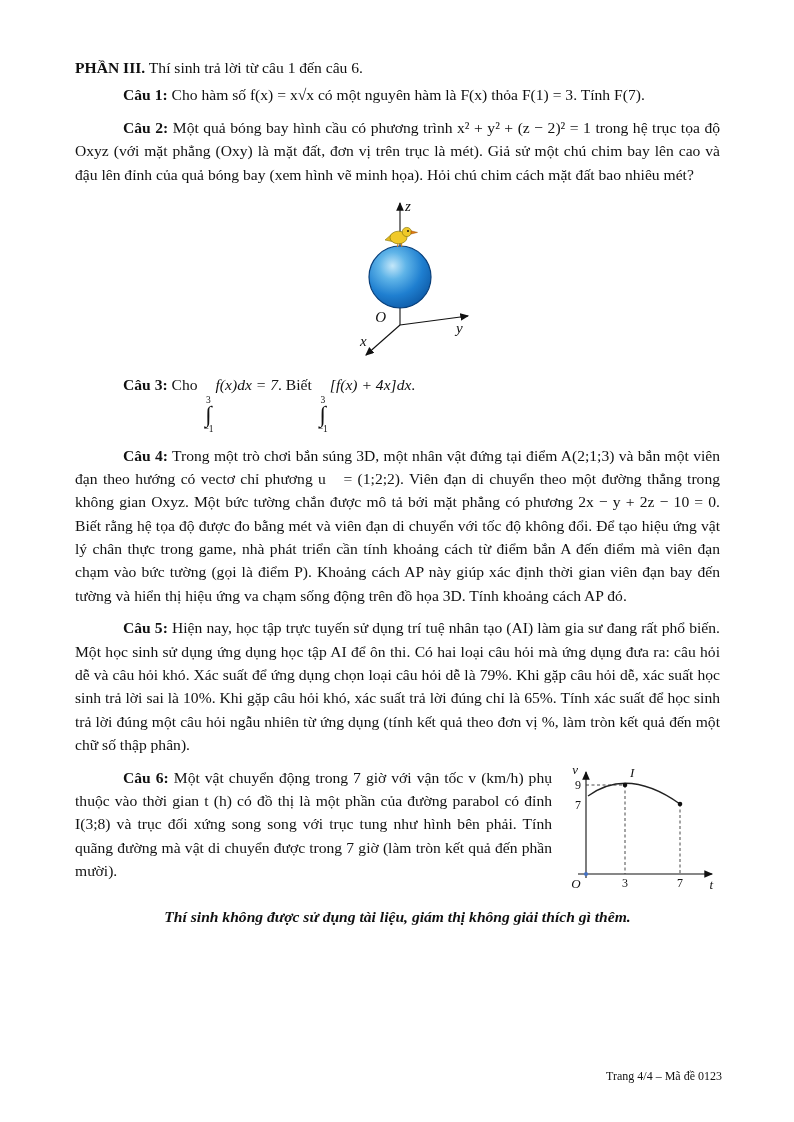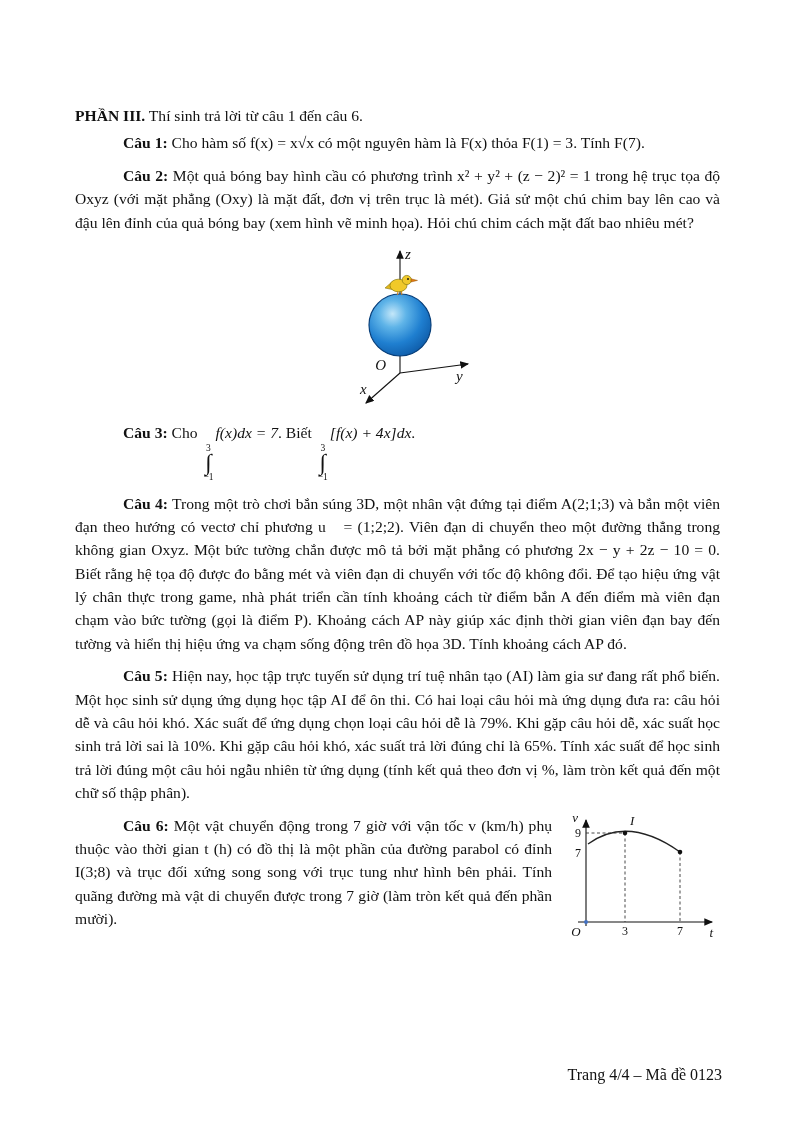--- a/index.html
+++ b/index.html
@@ -2,37 +2,37 @@
 <html><head>
 <meta charset="utf-8">
 <style>
   * { margin:0; padding:0; box-sizing:border-box; }
   html, body { width:794px; height:1122px; background:#ffffff; }
   body {
     font-family:"Liberation Serif","DejaVu Serif",serif;
     font-size:15.6px; color:#111; position:relative; overflow:hidden;
   }
   .page { position:absolute; inset:0; padding:56px 74px 0 75px; }
-  .part-heading { line-height:1.5; margin-bottom:4px; text-align:justify;margin-top:48px; }
+  .part-heading { line-height:1.5; margin-bottom:4px; text-align:justify; }
   .qlabel { font-weight:bold;margin-left:48px; }
   p.q, div.q { text-align:justify; line-height:1.5; margin-bottom:9px; }
   .fig-balloon-wrap { text-align:center; margin:2px 0 6px 0; }
   .fig-balloon-wrap svg { display:inline-block; }
   
   .integral { display:inline-flex; flex-direction:column; align-items:center;
               vertical-align:-13px; line-height:1; margin:0 2px; }
   .integral .lim { font-size:9.5px; line-height:1; }
   .integral .intsym { font-size:23px; line-height:0.85; padding:0 1px; }
   .math { font-style:italic;margin-top:39px; }
   .q3 { margin-top:2px; margin-bottom:10px; }
   .q6 { display:flow-root; }
   .q6-graph { float:right; margin:-4px 0 2px 10px; }
   .end-marker { text-align:center; margin-top:6px; line-height:1.5; }
   .exam-note { text-align:center; font-weight:bold; font-style:italic; line-height:1.5; }
-  .page-footer { position:absolute; right:72px; bottom:38px; font-size:16px; }
+  .page-footer { position:absolute; right:72px; bottom:38px; font-size:12px; }
   svg text { font-family:"Liberation Serif","DejaVu Serif",serif; fill:#111; }
   svg text.it { font-style:italic; }
 </style>
 </head>
 <body>
 
 <div class="page">
 
   <p class="part-heading"><b>PHẦN III.</b><span> Thí sinh trả lời từ câu 1 đến câu 6.</span></p>
 
@@ -108,15 +108,16 @@
       <text x="19" y="27" font-size="12" text-anchor="end">9</text>
       <text x="19" y="47" font-size="12" text-anchor="end">7</text>
       <text x="68" y="15" font-size="13" class="it">I</text>
       <text x="14" y="126" font-size="13" class="it" text-anchor="middle">O</text>
       <text x="63" y="125" font-size="12" text-anchor="middle">3</text>
       <text x="118" y="125" font-size="12" text-anchor="middle">7</text>
     </svg>
     <b class="qlabel">Câu 6:</b><span> Một vật chuyển động trong 7 giờ với vận tốc v (km/h) phụ thuộc vào thời gian t (h) có đồ thị là một phần của đường parabol có đỉnh I(3;8) và trục đối xứng song song với trục tung như hình bên phải. Tính quãng đường mà vật di chuyển được trong 7 giờ (làm tròn kết quả đến phần mười).</span>
   </div>
 
+  <p class="exam-note">Thí sinh không được sử dụng tài liệu, giám thị không giải thích gì thêm.</p>
 
   <div class="page-footer">Trang 4/4 – Mã đề 0123</div>
 </div>
 
 </body></html>

